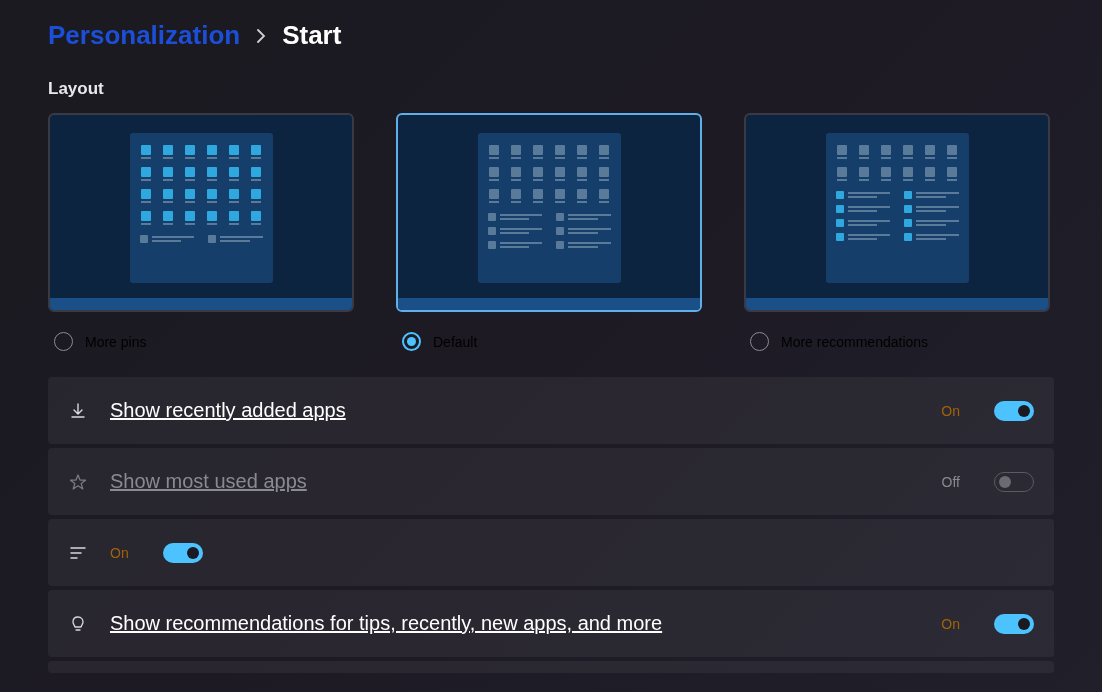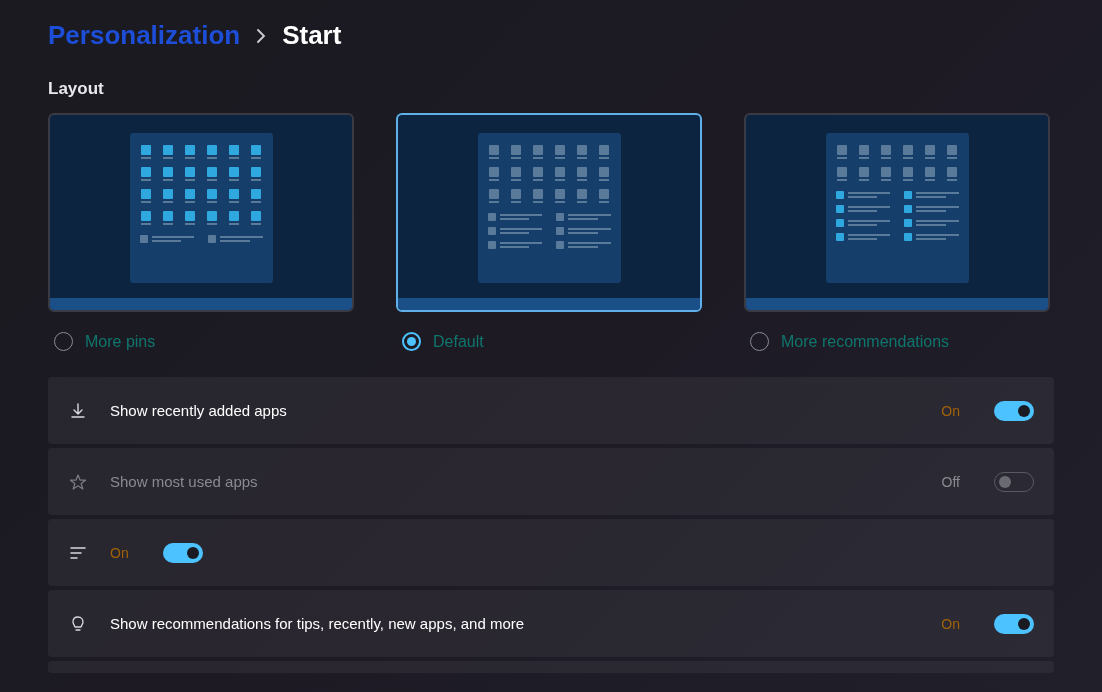--- a/index.html
+++ b/index.html
@@ -119,21 +119,21 @@
     height: 19px;
     border: 1.5px solid #8a8a92;
     border-radius: 50%;
     display:flex;
     align-items:center;
     justify-content:center;
   }
   .radio-circle.selected { border-color:#4cc2ff; border-width:2px;}
   .radio-inner { width:9px; height:9px; background:#4cc2ff; border-radius:50%; display:none;}
   .radio-circle.selected .radio-inner { display:block;}
-  .radio-label { font-size:16px; color:#0f766e;}
+  .radio-label { font-size:14px; color:#000000;}
 
   
   .settings-list { display:flex; flex-direction:column; gap:4px;}
   .setting-row {
     background: rgba(255,255,255,0.055);
     border-radius: 4px;
     height: 67px;
     display:flex;
     align-items:center;
     padding: 0 20px;
@@ -143,21 +143,21 @@
   .setting-row.disabled .setting-state { color:#8a8a92; }
   .setting-icon {
     width: 20px;
     height: 20px;
     display:flex;
     align-items:center;
     justify-content:center;
     color:#d8d8de;
   }
   .setting-row.disabled .setting-icon { color:#7a7a82;}
-  .setting-label { flex:1; font-size:15px; color:#ffffff;}
+  .setting-label { flex:1; font-size:20px; color:#ffffff;text-decoration:underline;}
   .setting-state { font-size:14px; color:#a16207; margin-right:12px;}
   .toggle {
     width: 40px;
     height: 20px;
     border-radius: 10px;
     position:relative;
     cursor:pointer;
   }
   .toggle.on { background:#4cc2ff;}
   .toggle.off { background:transparent; border:1px solid #8a8a92;}

